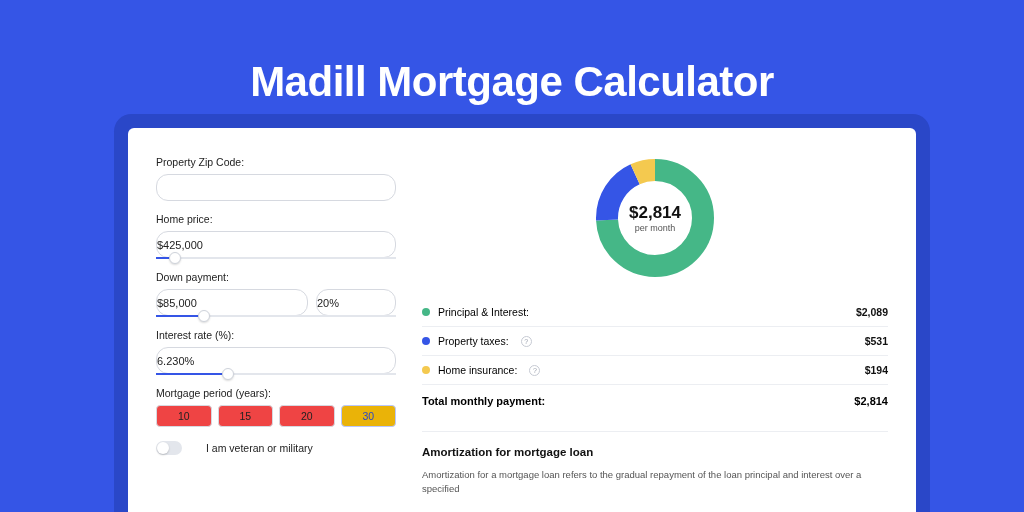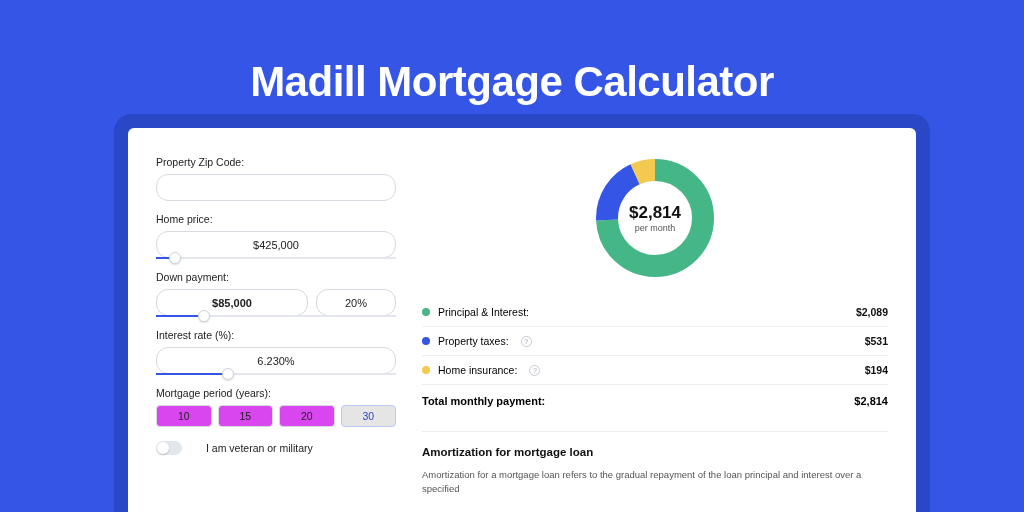--- a/index.html
+++ b/index.html
@@ -47,25 +47,24 @@
     display: block;
   }
   .text-input {
     width: 100%;
     height: 27px;
     border: 1px solid #d6d9e0;
     border-radius: 12px;
     padding: 0 0;
     font-size: 11px;
     color: #222;
-    text-align: center;
   }
   .zip-input { height: 27px; }
   .dp-row { display: flex; gap: 8px; }
-  .dp-amount { flex: 1; font-weight: bold; }
+  .dp-amount { flex: 1; }
   .dp-pct { width: 80px; }
   .slider-track {
     position: relative;
     height: 2px;
     background: #e3e6ec;
     margin-top: -1px;
   }
   .slider-fill {
     position: absolute;
     left: 0;
@@ -83,28 +82,28 @@
     border-radius: 50%;
     box-shadow: 0 1px 2px rgba(0,0,0,0.15);
     transform: translateX(-50%);
   }
   .period-row { display: flex; gap: 6px; }
   .period-btn {
     flex: 1;
     height: 22px;
     border: 1px solid #d6d9e0;
     border-radius: 4px;
-    background: #d946ef;
+    background: #ef4444;
     font-size: 10.5px;
     color: #222;
     cursor: pointer;
     display:flex;align-items:center;justify-content:center;
   }
   .period-btn.active {
-    background: #e5e5e5;
+    background: #eab308;
     border-color: #b8c7ff;
     color: #2a47c8;
   }
   .veteran-row {
     display: flex;
     align-items: center;
     gap: 24px;
     margin-top: 14px;
   }
   .toggle {

